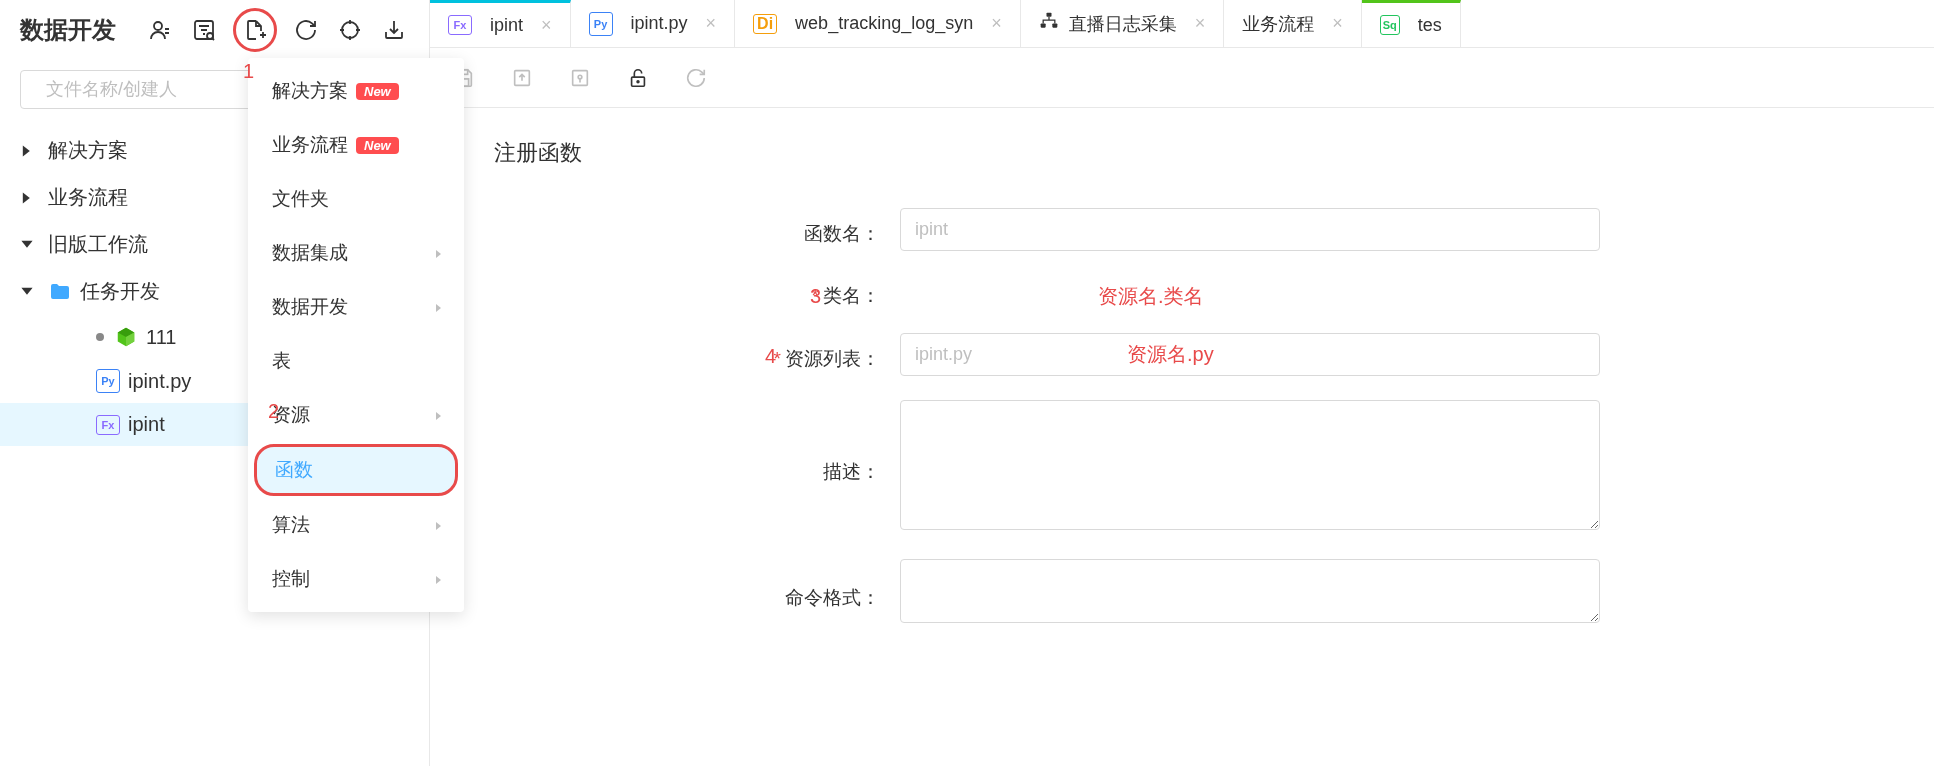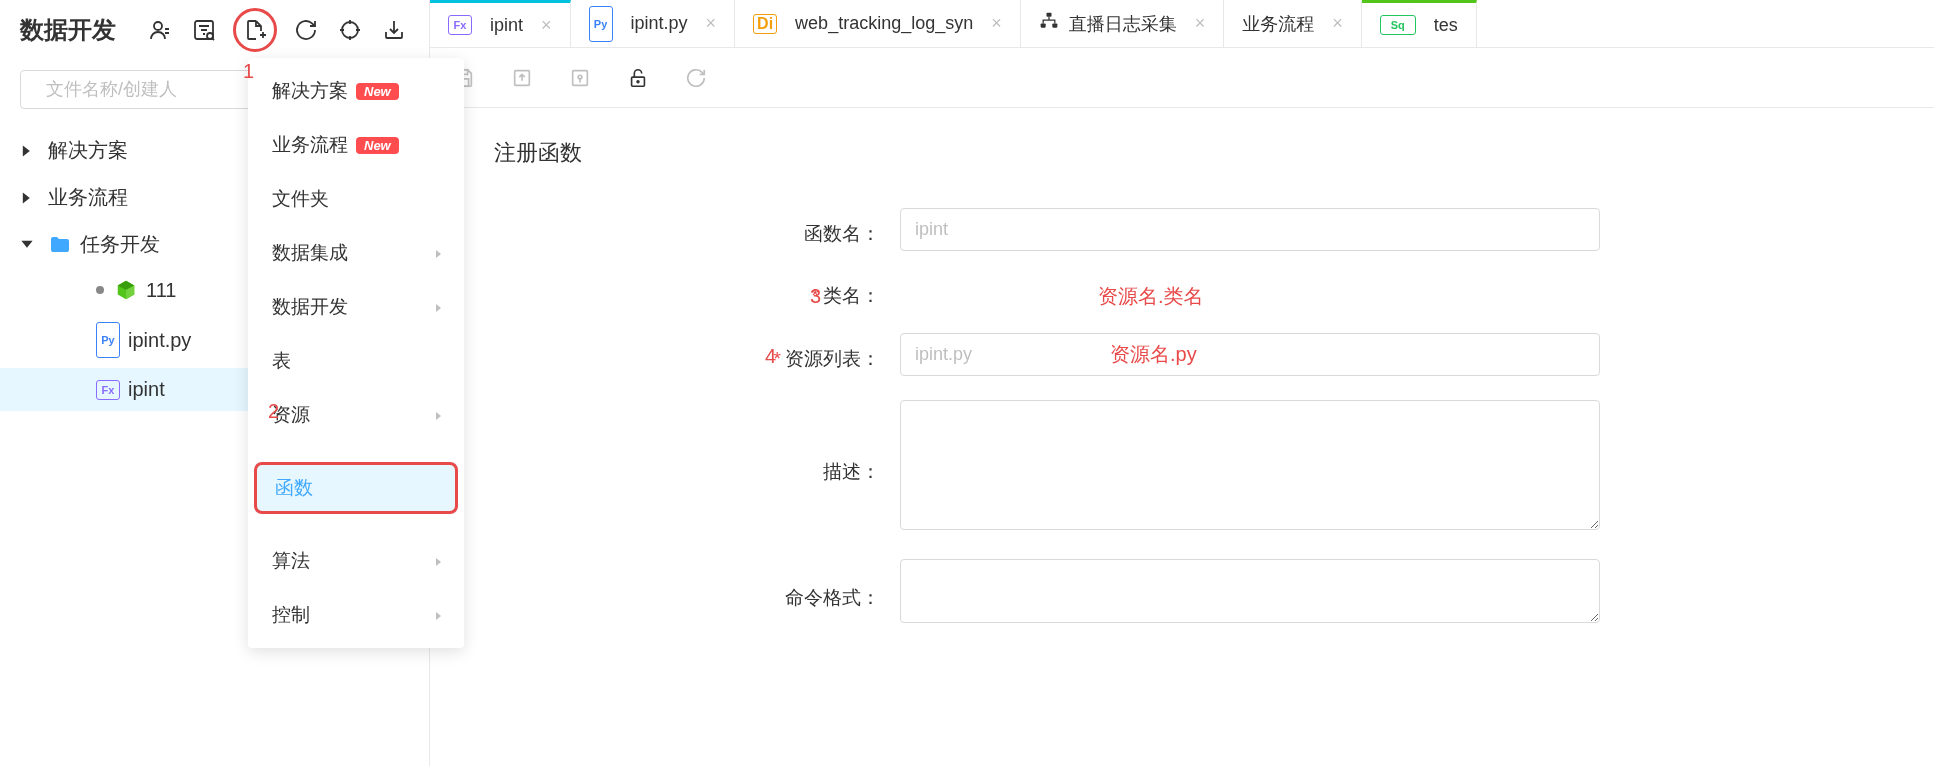--- a/index.html
+++ b/index.html
@@ -29,31 +29,31 @@
     .tree-item.selected { background: #e6f7ff; }
     .chevron { width: 18px; margin-right: 10px; display: inline-flex; }
     .chevron svg { width: 14px; height: 14px; }
     .tree-icon { width: 24px; height: 24px; margin-right: 8px; display: inline-flex; align-items: center; justify-content: center; }
     .folder-icon { color: #40a9ff; }
     .tree-label { flex: 1; }
     .tree-suffix { color: #bfbfbf; font-size: 17px; }
     .dot-marker { width: 8px; height: 8px; border-radius: 50%; background: #888; margin-right: 10px; }
     
     .badge-fx { display: inline-flex; align-items: center; justify-content: center; width: 24px; height: 20px; border: 1.5px solid #8a6bff; color: #8a6bff; border-radius: 3px; font-size: 11px; font-weight: 600; margin-right: 8px; }
-    .badge-py { display: inline-flex; align-items: center; justify-content: center; width: 24px; height: 36px; border: 1.5px solid #3b82f6; color: #3b82f6; border-radius: 3px; font-size: 11px; font-weight: 600; margin-right: 8px; }
+    .badge-py { display: inline-flex; align-items: center; justify-content: center; width: 24px; height: 24px; border: 1.5px solid #3b82f6; color: #3b82f6; border-radius: 3px; font-size: 11px; font-weight: 600; margin-right: 8px; }
     .badge-di { display: inline-flex; align-items: center; justify-content: center; width: 24px; height: 20px; border: 1.5px solid #f59e0b; color: #f59e0b; border-radius: 3px; font-size: 16px; font-weight: 600; margin-right: 8px; }
-    .badge-sq { display: inline-flex; align-items: center; justify-content: center; width: 36px; height: 20px; border: 1.5px solid #22c55e; color: #22c55e; border-radius: 3px; font-size: 11px; font-weight: 600; margin-right: 8px; }
+    .badge-sq { display: inline-flex; align-items: center; justify-content: center; width: 20px; height: 20px; border: 1.5px solid #22c55e; color: #22c55e; border-radius: 3px; font-size: 11px; font-weight: 600; margin-right: 8px; }
     
     .cube-icon svg { width: 22px; height: 22px; }
     
     
     .dropdown { position: absolute; left: 248px; top: 58px; width: 216px; background: #fff; box-shadow: 0 4px 16px rgba(0,0,0,0.12); border-radius: 4px; z-index: 100; padding: 6px 0; }
     .dropdown-item { display: flex; align-items: center; padding: 14px 24px; cursor: pointer; font-size: 19px; position: relative; }
     .dropdown-item.selected { background: #e6f7ff; color: #40a9ff; }
-    .dropdown-item.boxed { border: 3.5px solid #e84a4a; border-radius: 8px; margin: 20px 6px; padding: 10px 18px; }
+    .dropdown-item.boxed { border: 3.5px solid #e84a4a; border-radius: 20px; margin: 2px 6px; padding: 10px 18px; }
     .badge-new { background: #ff4d4f; color: #fff; font-size: 13px; font-weight: 600; font-style: italic; padding: 1px 8px; border-radius: 4px; margin-left: 8px; }
     .dropdown-arrow { position: absolute; right: 20px; color: #bfbfbf; }
     .dropdown-arrow svg { width: 10px; height: 10px; }
     
     
     .annotation { position: absolute; color: #e84a4a; font-size: 20px; font-weight: 500; z-index: 200; }
     
     
     .main { flex: 1; display: flex; flex-direction: column; }
     
@@ -149,20 +149,28 @@
         <span class="tree-label">解决方案</span>
       </div>
       <div class="tree-item">
         <span class="chevron">
             <svg viewBox="0 0 10 10" fill="currentColor">
               <path d="M2 1l5 4-5 4z"></path>
             </svg>
           </span>
         <span class="tree-label">业务流程</span>
       </div>
+      <div class="tree-item">
+        <span class="chevron">
+            <svg viewBox="0 0 10 10" fill="currentColor">
+              <path d="M1 2l4 5 4-5z"></path>
+            </svg>
+          </span>
+        <span class="tree-label">旧版工作流</span>
+      </div>
       <div class="tree-item level-1">
         <span class="chevron">
             <svg viewBox="0 0 10 10" fill="currentColor">
               <path d="M1 2l4 5 4-5z"></path>
             </svg>
           </span>
         <span class="tree-icon folder-icon">
             <svg viewBox="0 0 24 24" fill="currentColor">
               <path d="M3 6a2 2 0 0 1 2-2h4l2 2h8a2 2 0 0 1 2 2v9a2 2 0 0 1-2 2H5a2 2 0 0 1-2-2V6z"></path>
             </svg>
@@ -330,21 +338,21 @@
 
       <div class="form-row">
         <div class="form-label"><span class="required">*</span><span>类名：</span></div>
         <div class="hint" style="left:590px; top:8px;">资源名.类名</div>
         <div class="annotation" style="left:340px; top:10px;">3</div>
       </div>
 
       <div class="form-row">
         <div class="form-label"><span class="required">*</span><span>资源列表：</span></div>
         <div class="form-input"><input placeholder="ipint.py" style=""></div>
-        <div class="hint" style="left:602px; top:8px;">资源名.py</div>
+        <div class="hint" style="left:619px; top:8px;">资源名.py</div>
         <div class="annotation" style="left:295px; top:12px;">4</div>
       </div>
 
       <div class="form-row">
         <div class="form-label"><span>描述：</span></div>
         <div class="form-input"><textarea style=""></textarea></div>
       </div>
 
       <div class="form-row">
         <div class="form-label"><span>命令格式：</span></div>

